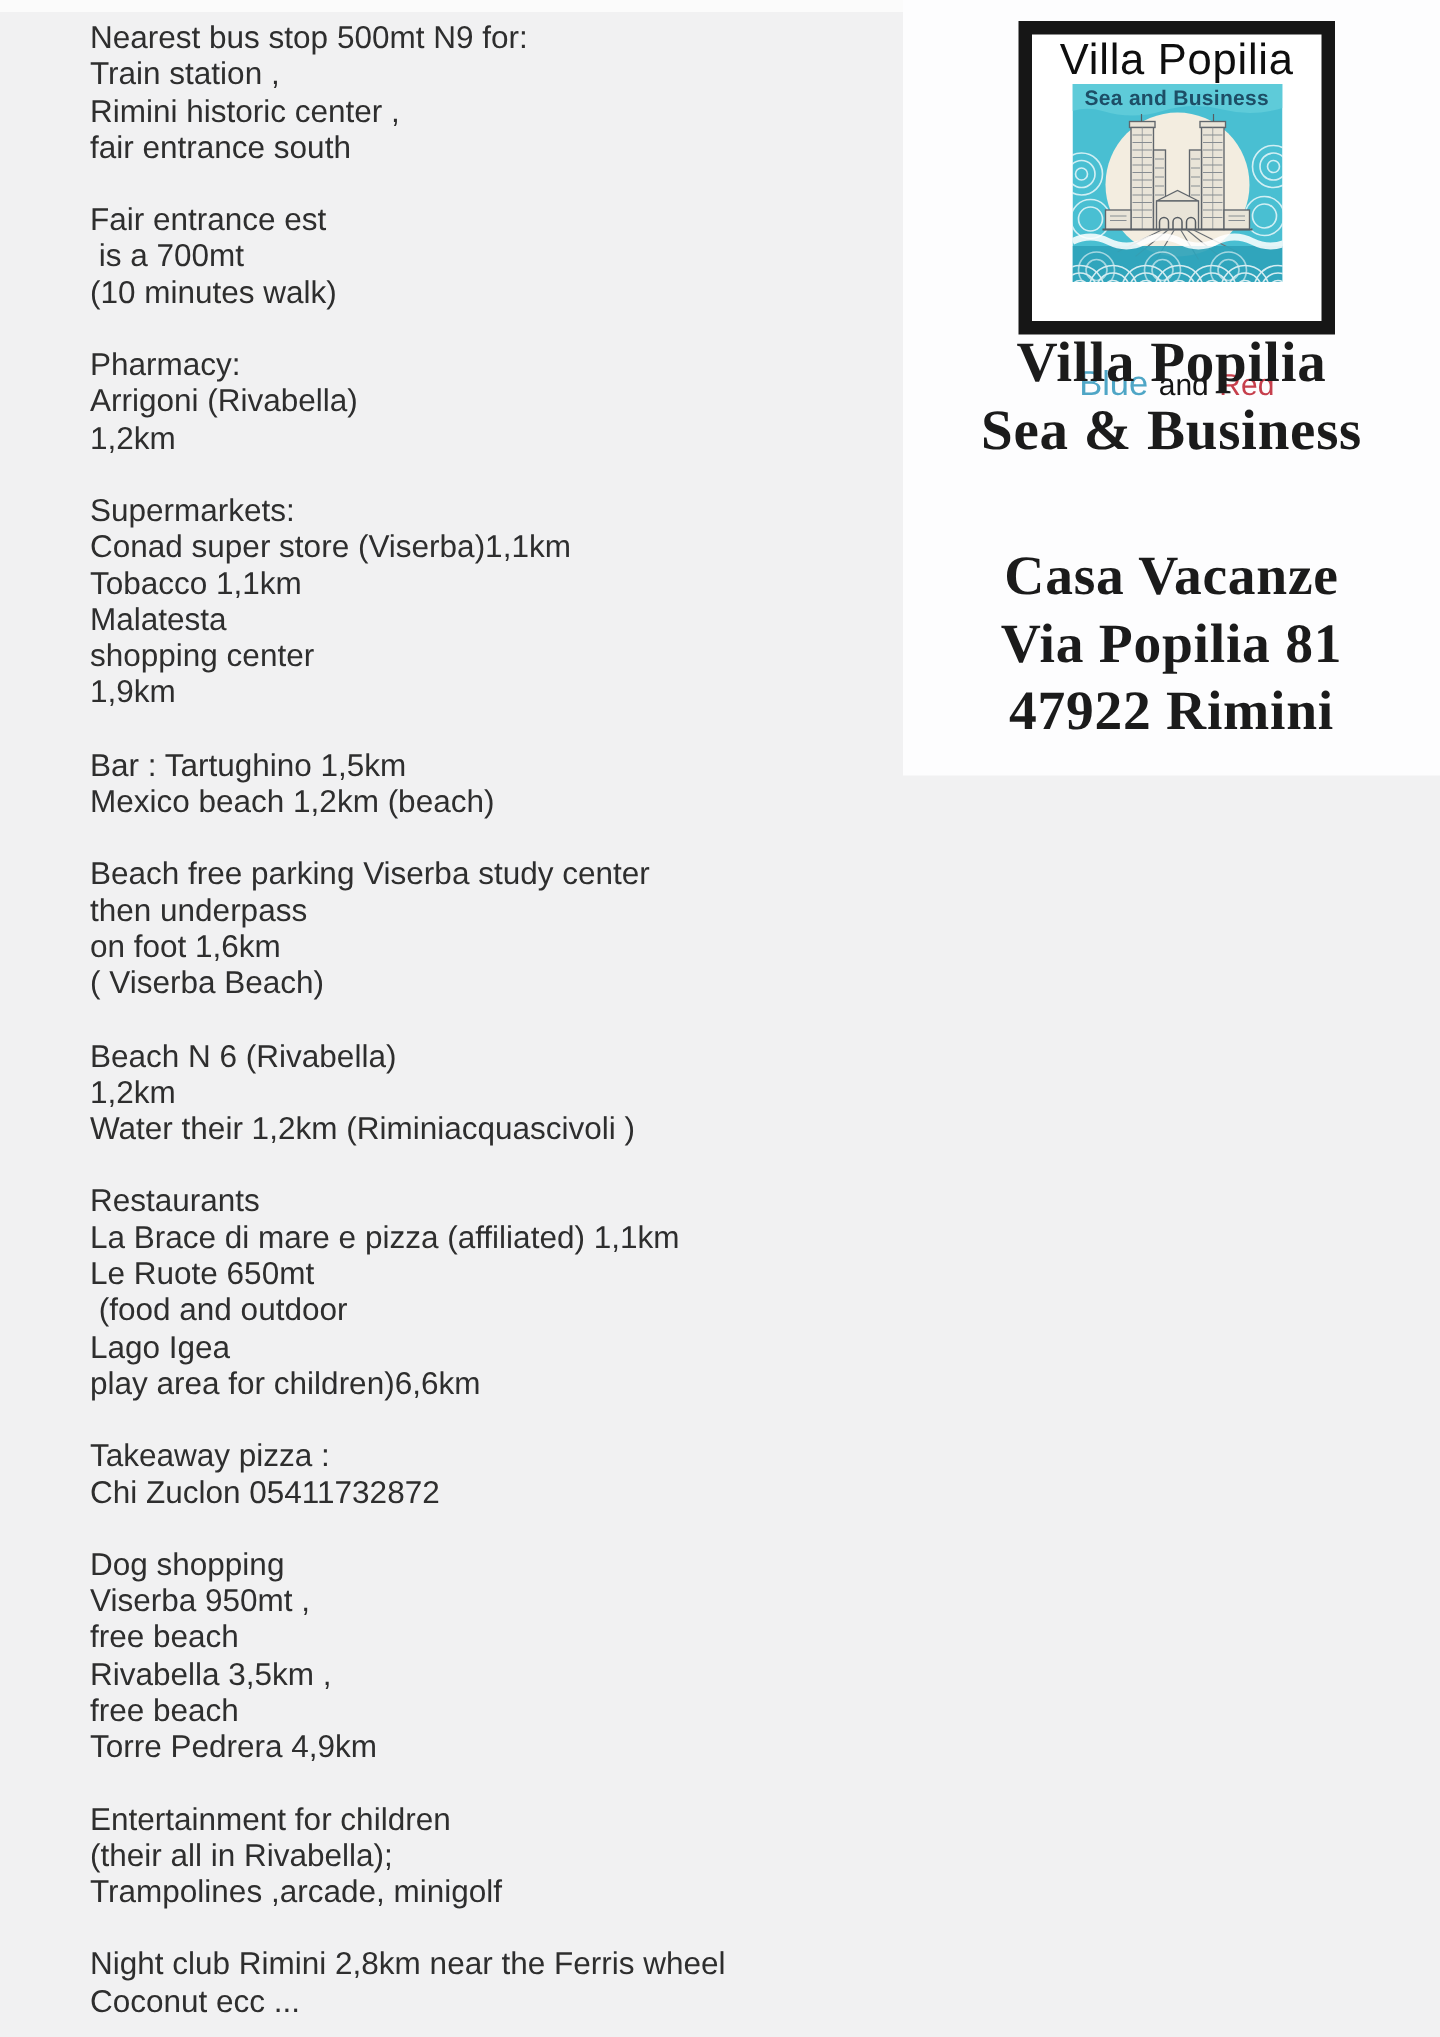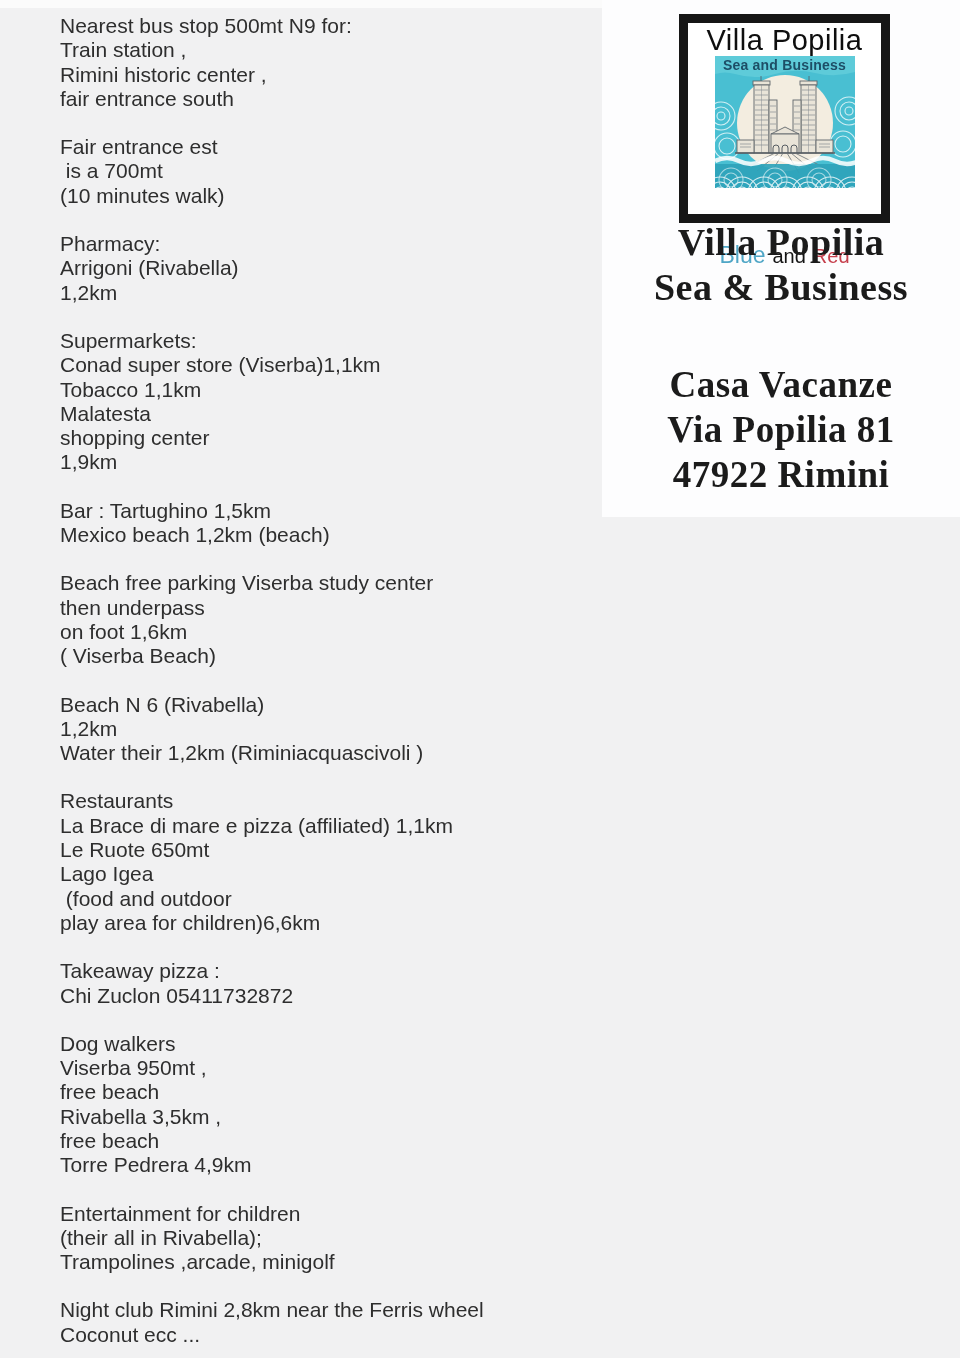--- a/index.html
+++ b/index.html
@@ -96,30 +96,30 @@
       </div>
       <div class="block">
         <div class="ln">Beach N 6 (Rivabella)</div>
         <div class="ln">1,2km</div>
         <div class="ln">Water their 1,2km (Riminiacquascivoli )</div>
       </div>
       <div class="block">
         <div class="ln">Restaurants</div>
         <div class="ln">La Brace di mare e pizza (affiliated) 1,1km</div>
         <div class="ln">Le Ruote 650mt</div>
+        <div class="ln"> (food and outdoor</div>
         <div class="ln">Lago Igea</div>
-        <div class="ln"> (food and outdoor</div>
         <div class="ln">play area for children)6,6km</div>
       </div>
       <div class="block">
         <div class="ln">Takeaway pizza :</div>
         <div class="ln">Chi Zuclon 05411732872</div>
       </div>
       <div class="block">
-        <div class="ln">Dog walkers</div>
+        <div class="ln">Dog shopping</div>
         <div class="ln">Viserba 950mt ,</div>
         <div class="ln">free beach</div>
         <div class="ln">Rivabella 3,5km ,</div>
         <div class="ln">free beach</div>
         <div class="ln">Torre Pedrera 4,9km</div>
       </div>
       <div class="block">
         <div class="ln">Entertainment for children</div>
         <div class="ln">(their all in Rivabella);</div>
         <div class="ln">Trampolines ,arcade, minigolf</div>

